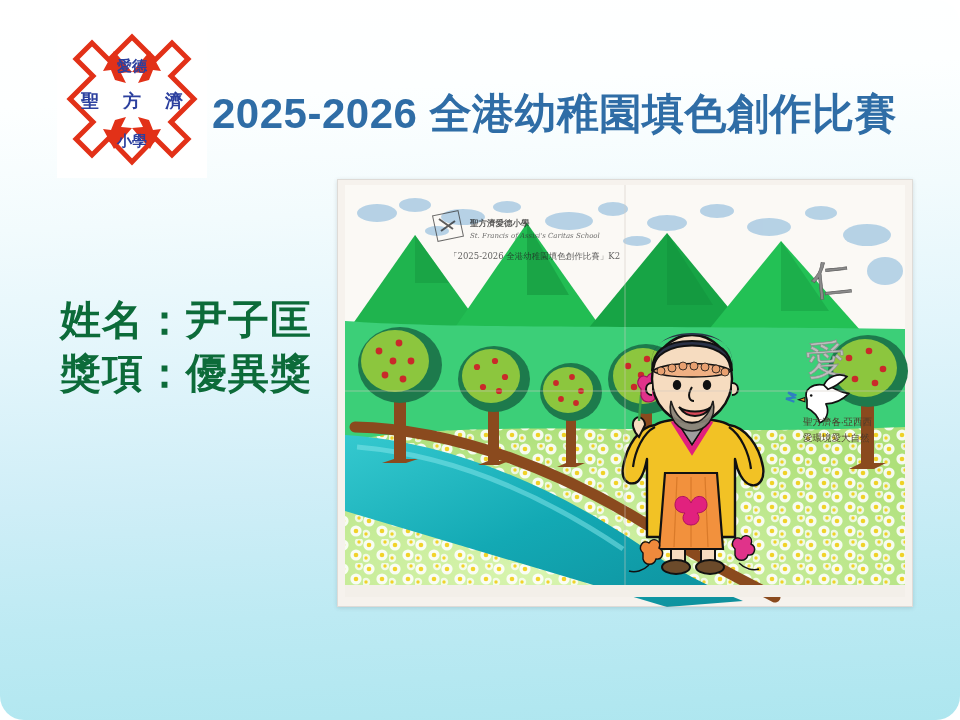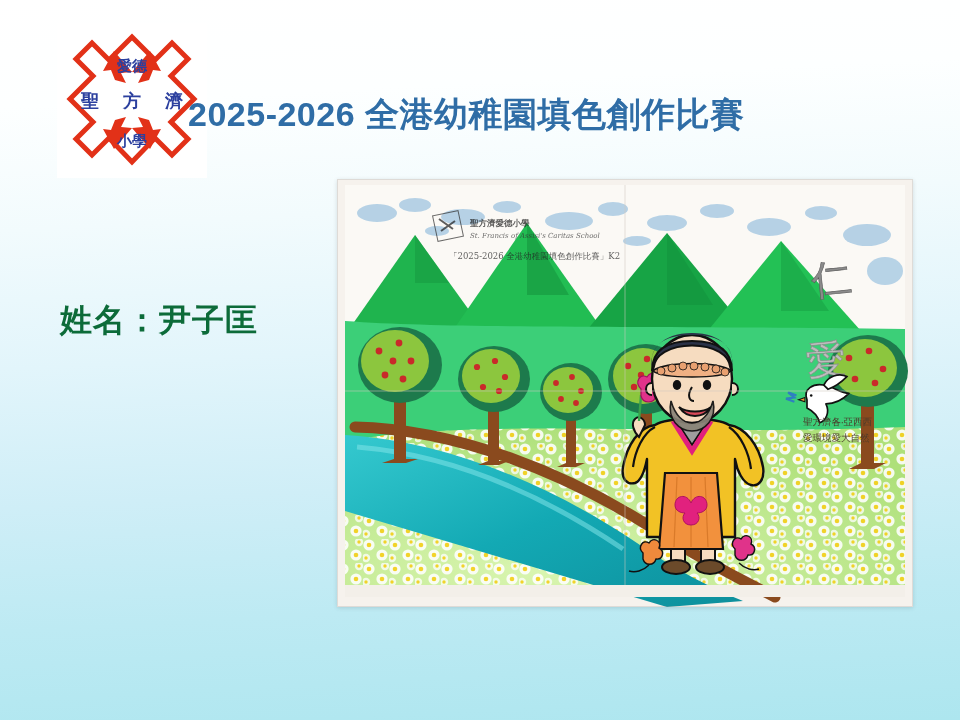--- a/index.html
+++ b/index.html
@@ -5,37 +5,38 @@
 <style>
   html,body{margin:0;padding:0;}
   body{
     width:960px;height:720px;overflow:hidden;
     font-family:"Liberation Sans","DejaVu Sans",sans-serif;
   }
   #slide{
     position:relative;width:960px;height:720px;
     background:linear-gradient(177deg,#ffffff 0%,#fdffff 14%,#f2fbfd 30%,#e2f5fb 48%,#cfeef7 66%,#bdeaf3 82%,#ade6ef 100%);
     overflow:hidden;
+    border-radius:24px;
   }
   
   #logo{
     position:absolute;left:57px;top:23px;width:150px;height:155px;
     background:#ffffff;
   }
   #logo svg{display:block;width:150px;height:155px;}
   
   #title{
-    position:absolute;left:188px;top:83px;width:730px;height:62px;
-    color:#2f6da6;font-size:34px;font-weight:bold;line-height:62px;
+    position:absolute;left:212px;top:83px;width:730px;height:62px;
+    color:#2f6da6;font-size:42px;font-weight:bold;line-height:62px;
     letter-spacing:.5px;white-space:nowrap;
   }
   
   #info{
     position:absolute;left:60px;top:294px;width:280px;
-    color:#0c6b39;font-size:32px;font-weight:bold;line-height:53px;
+    color:#0c6b39;font-size:41px;font-weight:bold;line-height:53px;
     letter-spacing:1px;
   }
   #info .row{white-space:nowrap;}
   
   #artwork{
     position:absolute;left:337px;top:179px;width:576px;height:428px;
     background:#f6f1ec;
     box-shadow:0 1px 4px rgba(60,80,90,.18);
     overflow:hidden;
   }
@@ -67,20 +68,21 @@
         <text x="117" y="84" font-size="18">濟</text>
         <text x="75" y="123" font-size="15">小學</text>
       </g>
     </svg>
   </div>
 
   <div id="title">2025-2026 全港幼稚園填色創作比賽</div>
 
   <div id="info">
     <div class="row">姓名：尹子匡</div>
+    <div class="row">獎項：優異獎</div>
   </div>
 
   <div id="artwork">
     <svg viewBox="0 0 576 428" xmlns="http://www.w3.org/2000/svg">
       <defs>
         <linearGradient id="riverGrad" x1="0" y1="0" x2="1" y2="1">
           <stop offset="0%" stop-color="#35c9cf"></stop>
           <stop offset="50%" stop-color="#13a9b4"></stop>
           <stop offset="100%" stop-color="#0d8f9c"></stop>
         </linearGradient>

